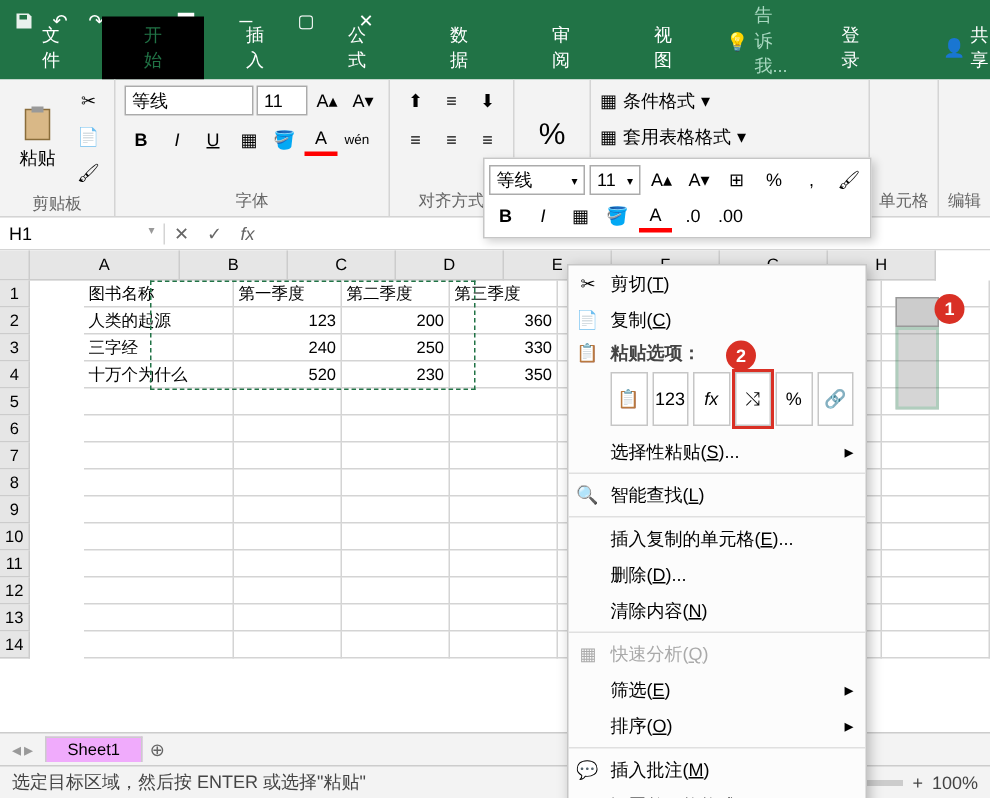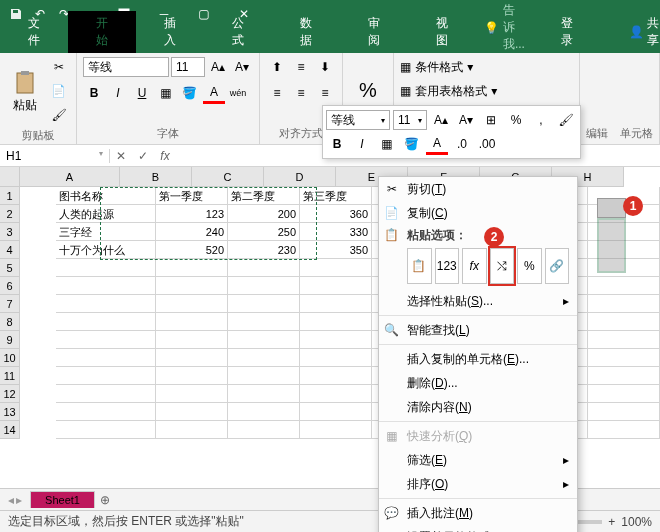--- a/index.html
+++ b/index.html
@@ -49,21 +49,21 @@
 .paste-opt{width:36px;height:36px;border:1px solid #c6c6c6;display:flex;align-items:center;justify-content:center;cursor:pointer;font-size:10px;background:#fff;}
 .paste-opt.hl{outline:2.5px solid #d93025;}
 .ctx-sep{height:1px;background:#e0e0e0;margin:2px 0;}
 .underline-key{text-decoration:underline;}
 .badge{position:absolute;width:20px;height:20px;border-radius:50%;background:#d93025;color:#fff;display:flex;align-items:center;justify-content:center;font-size:12px;font-weight:bold;z-index:30;}
 .sel-col{position:absolute;top:198px;left:597px;width:29px;}
 .sel-hdr{height:20px;background:#ccc;border:1px solid #999;}
 .sel-cells{height:55px;background:#888;opacity:0.35;border:2px solid #217346;}
 .sheet-tabs{position:absolute;bottom:22px;left:0;right:0;height:22px;border-top:1px solid #ccc;background:#f3f3f3;display:flex;align-items:center;}
 .sheet-nav{display:flex;gap:2px;padding:0 8px;}
-.sheet-tab{padding:2px 14px;background:#be185d;border:1px solid #ccc;border-bottom:none;font-size:11px;cursor:pointer;}
+.sheet-tab{padding:2px 14px;background:#f0abfc;border:1px solid #ccc;border-bottom:none;font-size:11px;cursor:pointer;}
 .sheet-add{width:20px;height:20px;display:flex;align-items:center;justify-content:center;cursor:pointer;color:#666;}
 .statusbar{position:absolute;bottom:0;left:0;right:0;height:22px;background:#f3f3f3;border-top:1px solid #ccc;display:flex;align-items:center;padding:0 8px;font-size:11px;color:#444;justify-content:space-between;}
 .zoom{display:flex;align-items:center;gap:6px;}
 .zoom-slider{width:80px;height:4px;background:#ccc;position:relative;}
 .zoom-thumb{position:absolute;left:38px;top:-3px;width:6px;height:10px;background:#666;}
 svg{display:block;}
 </style>
 </head>
 <body>
 
@@ -194,27 +194,27 @@
           <span>套用表格格式</span>
           <span>▾</span>
         </div>
       <div class="font-row" style="gap:4px;">
           <span>▦</span>
           <span>单元格样式</span>
           <span>▾</span>
         </div>
     </div>
   </div>
+  <div class="rgroup">
+      <div class="rgroup-content"></div>
+      <div class="rgroup-label">单元格</div>
+    </div>
   <div class="rgroup" style="border-right:none;">
       <div class="rgroup-content"></div>
       <div class="rgroup-label">编辑</div>
-    </div>
-  <div class="rgroup">
-      <div class="rgroup-content"></div>
-      <div class="rgroup-label">单元格</div>
     </div>
 </div>
 
 <div class="mini-toolbar">
   <div class="mt-row">
     <div class="combo" style="width:64px;">
         <span>等线</span>
         <span style="margin-left:auto;font-size:8px;">▾</span>
       </div>
     <div class="combo" style="width:34px;">

